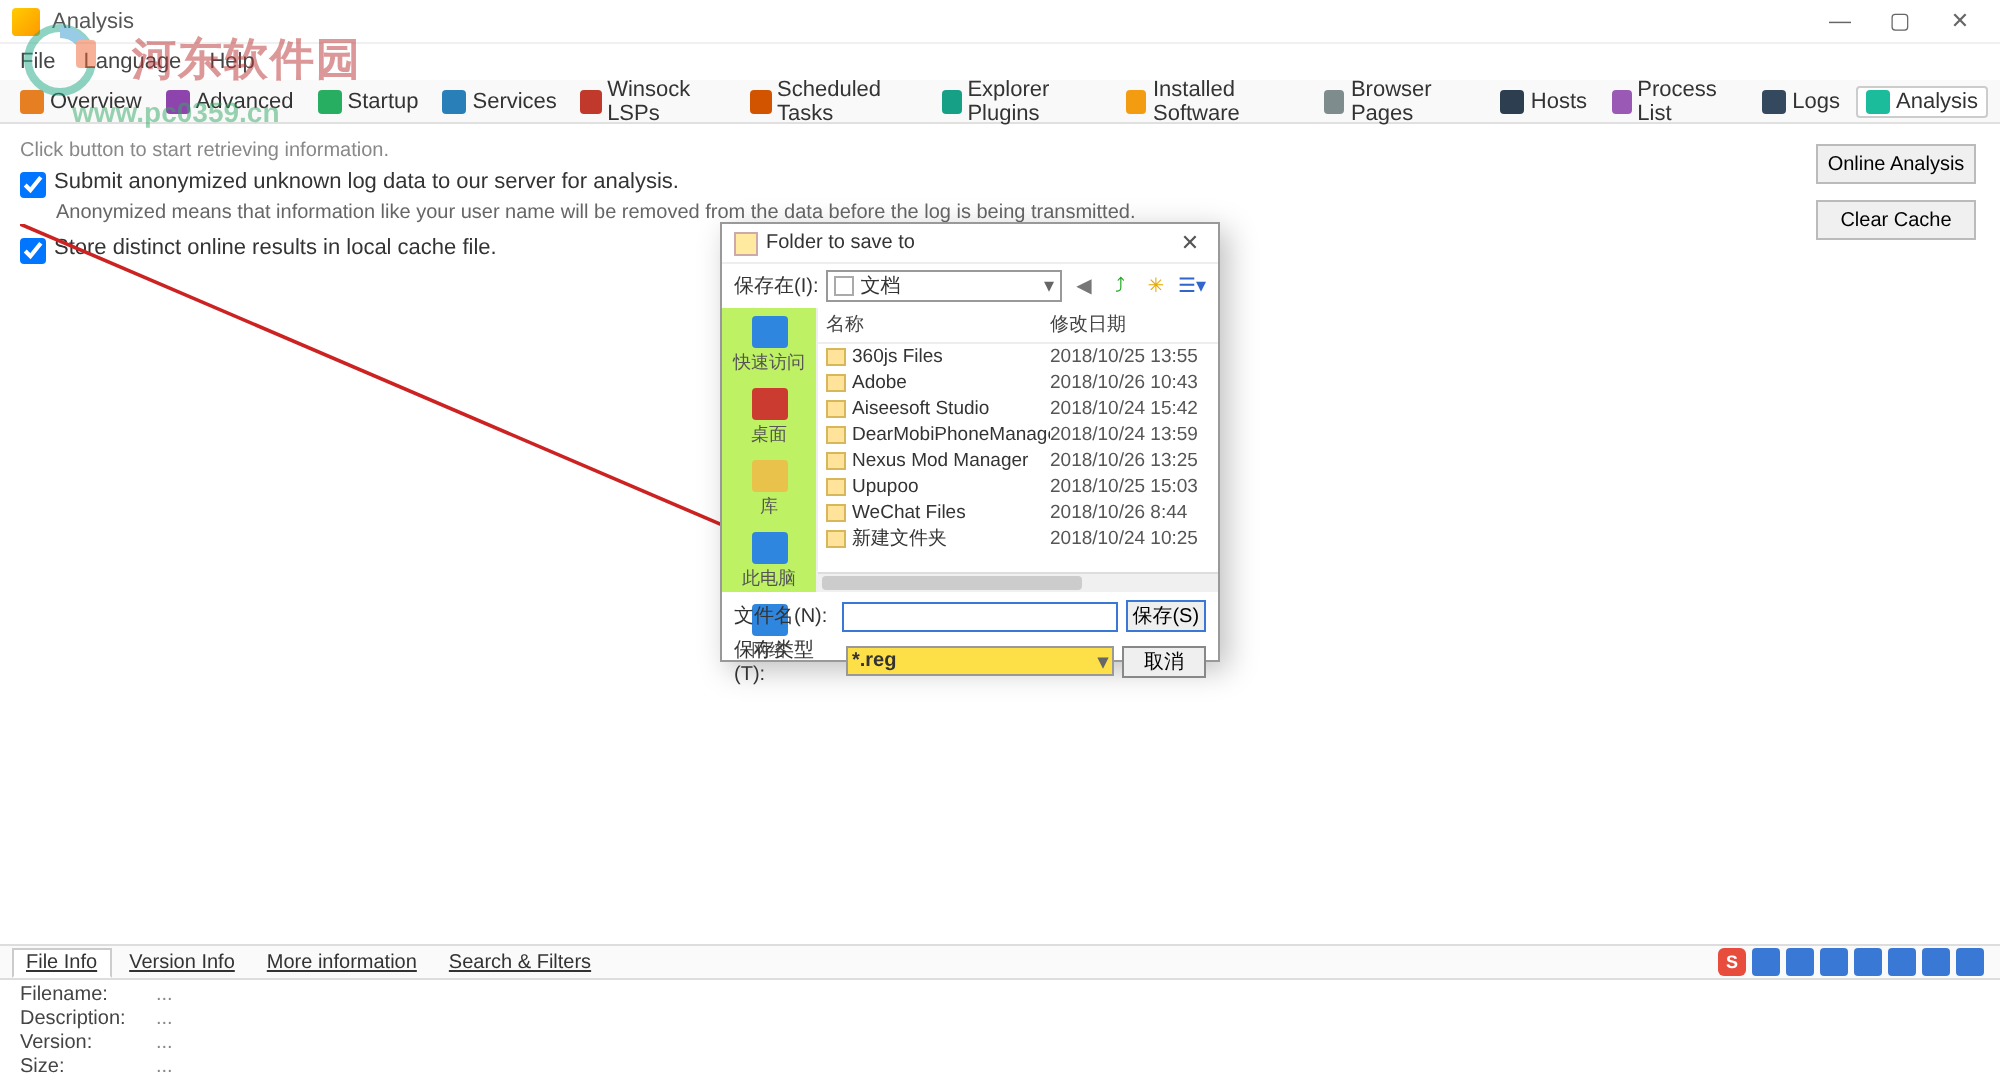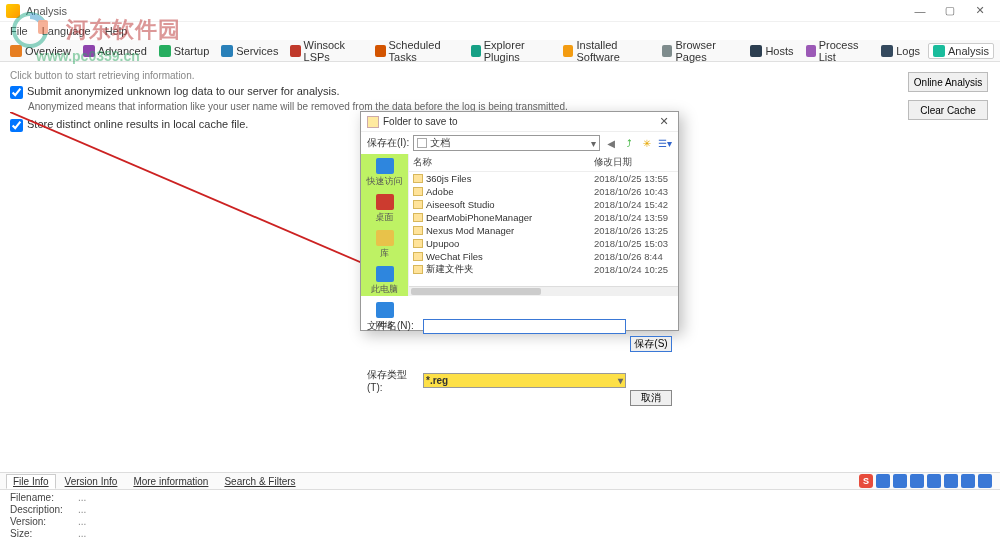--- a/index.html
+++ b/index.html
@@ -28,21 +28,21 @@
 .rightbtns button { width: 80px; height: 20px; font-size: 10px; background: #f0f0f0; border: 1px solid #bbb; }
 
 .red-line { position: absolute; left: 10px; top: 50px; width: 430px; height: 220px; pointer-events: none; }
 
 .watermark { position: absolute; left: 10px; top: 10px; opacity: 0.5; pointer-events: none; display: flex; align-items: center; gap: 6px; }
 .watermark .logo { width: 50px; height: 40px; }
 .watermark .txt { font-size: 22px; font-weight: bold; color: #b33; letter-spacing: 1px; }
 .watermark .sub2 { position: absolute; top: 38px; left: 26px; font-size: 14px; color: #3a6; font-weight: bold; }
 
 
-.dialog { position: absolute; left: 360px; top: 111px; width: 319px; height: 220px; background: #fff; border: 1px solid #999; box-shadow: 4px 4px 14px rgba(0,0,0,.25); }
+.dialog { position: absolute; left: 360px; top: 111px; width: 250px; height: 220px; background: #fff; border: 1px solid #999; box-shadow: 4px 4px 14px rgba(0,0,0,.25); }
 .dlg-title { height: 20px; display: flex; align-items: center; padding: 0 6px; background: #fff; border-bottom: 1px solid #eee; }
 .dlg-title .di { width: 12px; height: 12px; background: #ffeaa0; border: 1px solid #caa; margin-right: 4px; }
 .dlg-title .dt { flex: 1; font-size: 10px; color: #333; }
 .dlg-title .dx { width: 16px; text-align: center; color: #555; }
 .dlg-row { display: flex; align-items: center; gap: 4px; padding: 3px 6px; font-size: 10px; }
 .dlg-row .combo { flex: 1; height: 16px; border: 1px solid #999; background: #fff; display: flex; align-items: center; padding: 0 3px; font-size: 10px; }
 .dlg-row .combo .fi { width: 10px; height: 10px; background: #fff; border: 1px solid #aaa; margin-right: 3px; }
 .dlg-row .ib { width: 14px; height: 14px; display: flex; align-items: center; justify-content: center; }
 .dlg-body { display: flex; height: 142px; }
 .dlg-side { width: 48px; background: #bef264; border-right: 1px solid #eee; display: flex; flex-direction: column; align-items: center; padding-top: 4px; gap: 6px; }
@@ -57,21 +57,21 @@
 .dlg-item .fic { width: 10px; height: 9px; background: #ffe39a; border: 1px solid #d8b75a; margin-right: 3px; }
 .dlg-item .n { flex: 1; white-space: nowrap; overflow: hidden; }
 .dlg-item .d { width: 80px; color: #555; }
 .dlg-scroll { height: 10px; background: #f0f0f0; border-top: 1px solid #ddd; position: relative; }
 .dlg-scroll .thumb { position: absolute; left: 2px; top: 1px; width: 130px; height: 7px; background: #ccc; border-radius: 2px; }
 .dlg-bottom { padding: 2px 6px; }
 .dlg-bottom .brow { display: flex; align-items: center; gap: 4px; margin: 2px 0; font-size: 10px; }
 .dlg-bottom .brow .lab { width: 52px; }
 .dlg-bottom .brow .inp { flex: 1; height: 15px; border: 1px solid #3a78d6; background: #fff; padding: 0 2px; font-size: 10px; }
 .dlg-bottom .brow .sel { flex: 1; height: 15px; border: 1px solid #999; background: #fde047; padding: 0 2px; font-size: 10px; display:flex; align-items:center; justify-content:space-between;font-weight:bold; }
-.dlg-bottom .brow button { width: 42px; height: 16px; font-size: 10px; border: 1px solid #888; background: #efefef; margin-top: 36px; }
+.dlg-bottom .brow button { width: 42px; height: 16px; font-size: 10px; border: 1px solid #888; background: #efefef; }
 .dlg-bottom .brow button.primary { border: 1px solid #3a78d6; }
 
 
 .bottom-tabs { position: absolute; left: 0; right: 0; top: 472px; height: 18px; display: flex; align-items: center; gap: 2px; padding: 0 6px; border-top: 1px solid #ddd; border-bottom: 1px solid #ddd; background: #fafafa; }
 .bottom-tabs .bt { padding: 1px 6px; border: 1px solid transparent; font-size: 10px; text-decoration: underline; }
 .bottom-tabs .bt.active { background: #fff; border: 1px solid #ccc; border-bottom-color: #fff; }
 .info { position: absolute; left: 0; right: 0; top: 490px; padding: 2px 10px; font-size: 10px; color: #444; }
 .info .irow { display: flex; gap: 8px; height: 12px; }
 .info .irow .k { width: 60px; }
 .info .irow .v { color: #888; }

